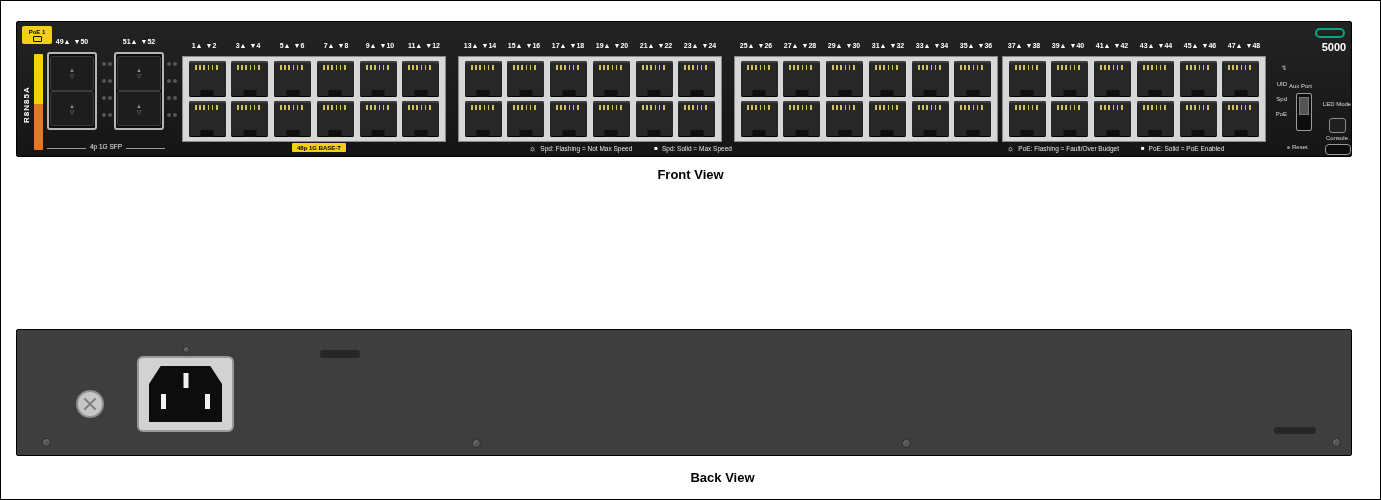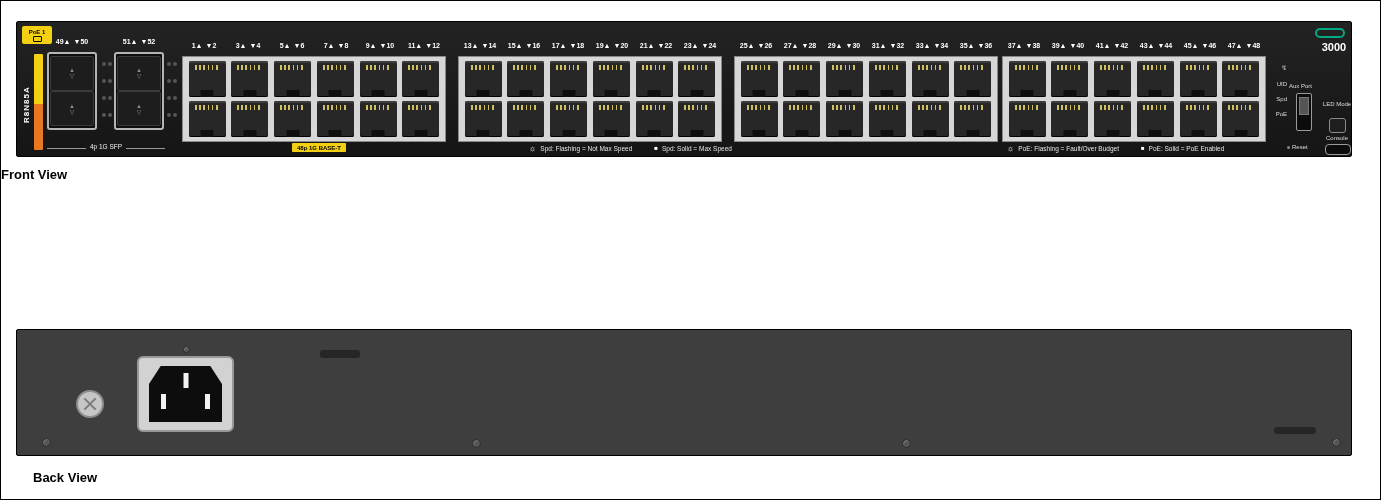--- a/index.html
+++ b/index.html
@@ -4,21 +4,21 @@
 <style>
   html,body{margin:0;padding:0;}
   body{width:1381px;height:500px;position:relative;background:#fff;
        font-family:"Liberation Sans",sans-serif;-webkit-font-smoothing:antialiased;}
   .canvas{position:absolute;inset:0;width:1381px;height:500px;border:1px solid #000;
           box-sizing:border-box;background:#fff;overflow:hidden;}
   .chassis{position:absolute;box-sizing:border-box;}
   .front{left:15px;top:20px;width:1336px;height:136px;background:linear-gradient(#232323,#151515);
          border:1px solid #000;border-radius:2px;}
   .back{left:15px;top:328px;width:1336px;height:127px;background:#3e3e3e;border:1px solid #000;border-radius:2px;}
-  .caption{position:absolute;left:0;width:100%;text-align:left;font-weight:bold;font-size:13px;color:#000;}
+  .caption{position:absolute;left:0;width:100%;text-align:center;font-weight:bold;font-size:13px;color:#000;}
   .front-cap{top:166px;} .back-cap{top:469px;margin-left:32px;}
 
   
   .poe-badge{position:absolute;left:5px;top:4px;width:30px;height:18px;background:#f3d011;border-radius:2px;
              display:flex;flex-direction:column;align-items:center;justify-content:center;
              font-size:6px;font-weight:bold;color:#000;line-height:6px;}
   .plug-icon{width:7px;height:4px;border:1px solid #000;border-radius:1px;margin-top:1px;}
   .model-vert{position:absolute;left:3px;top:32px;height:102px;width:12px;writing-mode:vertical-rl;
               transform:rotate(180deg);color:#fff;font-weight:bold;font-size:8px;letter-spacing:1px;
               display:flex;align-items:center;justify-content:center;}
@@ -518,21 +518,21 @@
     <div class="aux-label">Aux Port</div>
     <div class="usb-port">
       <div class="usb-tongue"></div>
     </div>
     <div class="ledmode-label">LED Mode</div>
     <div class="ledmode-btn"></div>
     <div class="console-label">Console</div>
     <div class="console-port"></div>
     <div class="reset-label">Reset</div>
     <div class="green-badge"></div>
-    <div class="series-num">3000</div>
+    <div class="series-num">5000</div>
   <div class="led-col" style="left: 85px; top: 40px;">
         <div class="led-dot"></div>
         <div class="led-dot"></div>
         <div class="led-dot"></div>
         <div class="led-dot"></div>
       </div>
       <div class="led-col" style="left: 91px; top: 40px;">
         <div class="led-dot"></div>
         <div class="led-dot"></div>
         <div class="led-dot"></div>

